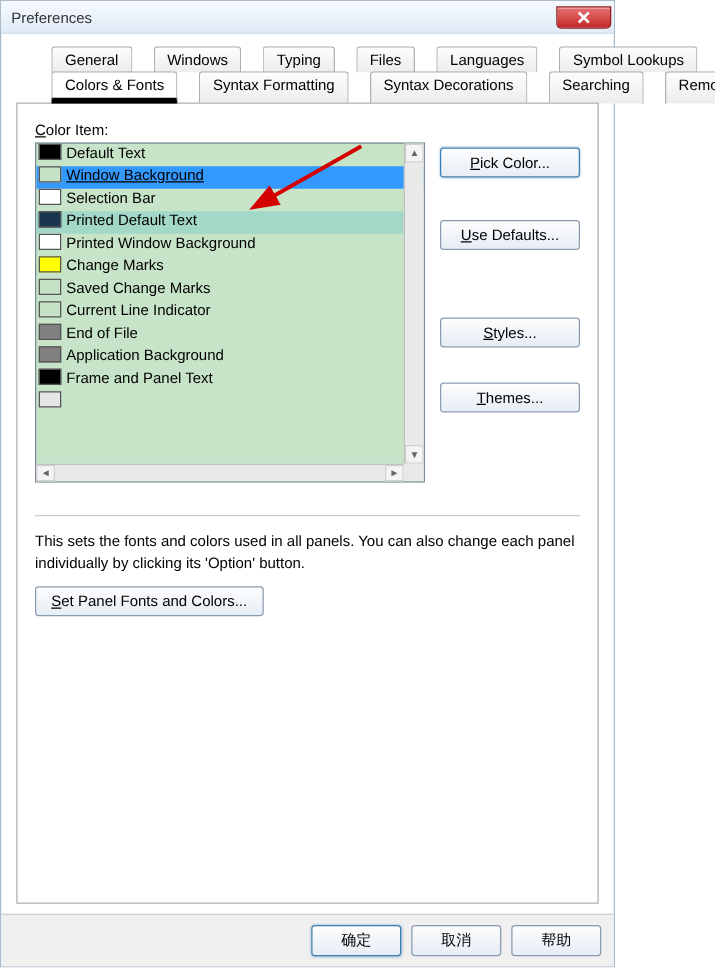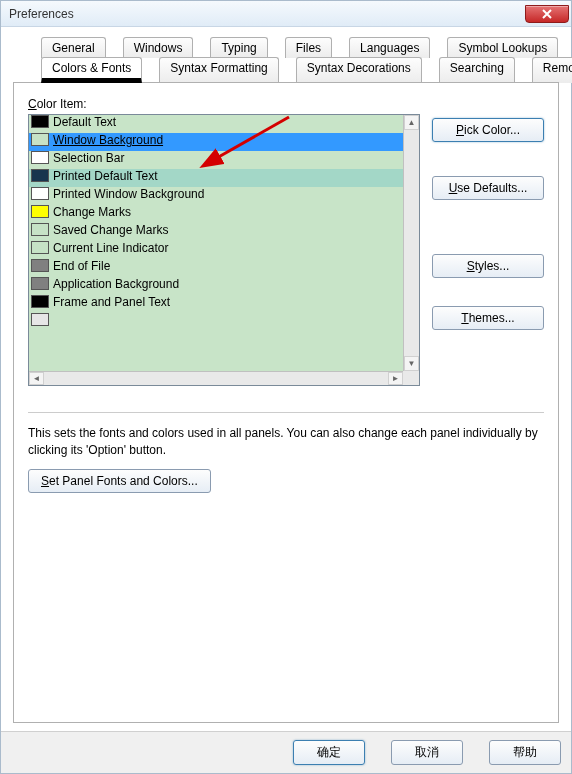--- a/index.html
+++ b/index.html
@@ -7,21 +7,21 @@
   margin: 0;
   font-family: "Segoe UI", Tahoma, sans-serif;
   font-size: 12px;
   background: #fff;
   color: #000;
   width: 572px;
   height: 774px;
   overflow: hidden;
 }
 .window {
-  width: 572px;
+  width: 492px;
   height: 774px;
   border: 1px solid #aabbcc;
   background: #fff;
   display: flex;
   flex-direction: column;
 }
 .titlebar {
   height: 26px;
   background: linear-gradient(to bottom, #f5f9fd, #e0ecf7);
   border-bottom: 1px solid #c8d6e5;
@@ -175,21 +175,21 @@
   border:1px solid #3c7fb1;
   box-shadow: 0 0 2px rgba(60,127,177,0.6);
 }
 hr.sep {
   border:0; border-top:1px solid #ccc;
   margin: 26px 0 12px 0;
 }
 .desc { line-height:1.4; margin-bottom:10px; }
 .bottom-btns {
   display:flex;
-  gap:26px;
+  gap:8px;
   justify-content:flex-end;
   padding:8px 10px;
   border-top:1px solid #d0d0d0;
   background:#f0f0f0;
 }
 .bottom-btns .btn { min-width:72px; padding:3px 12px; }
 .arrow-annot {
   position:absolute;
   left:198px; top:86px;
   pointer-events:none;

